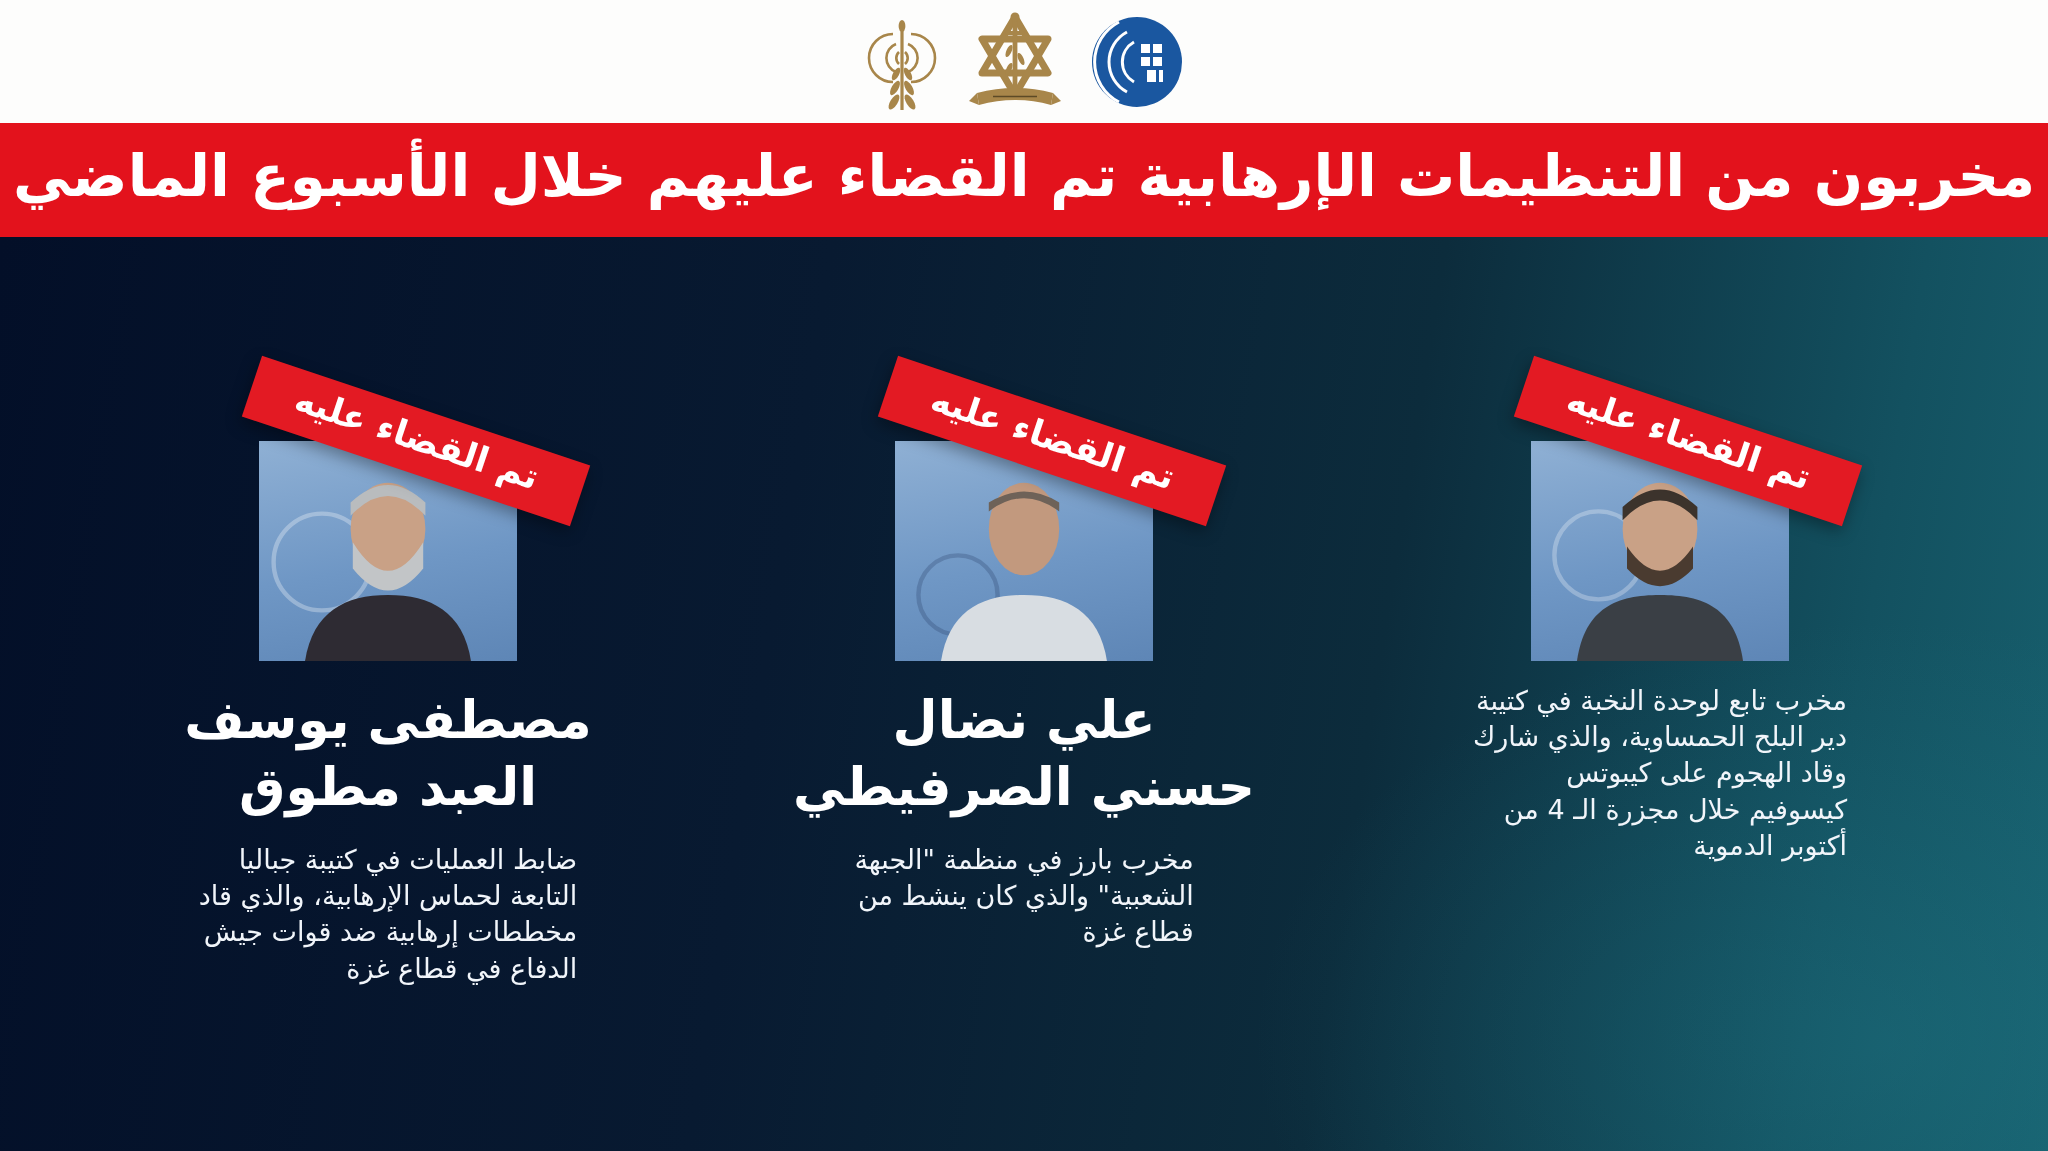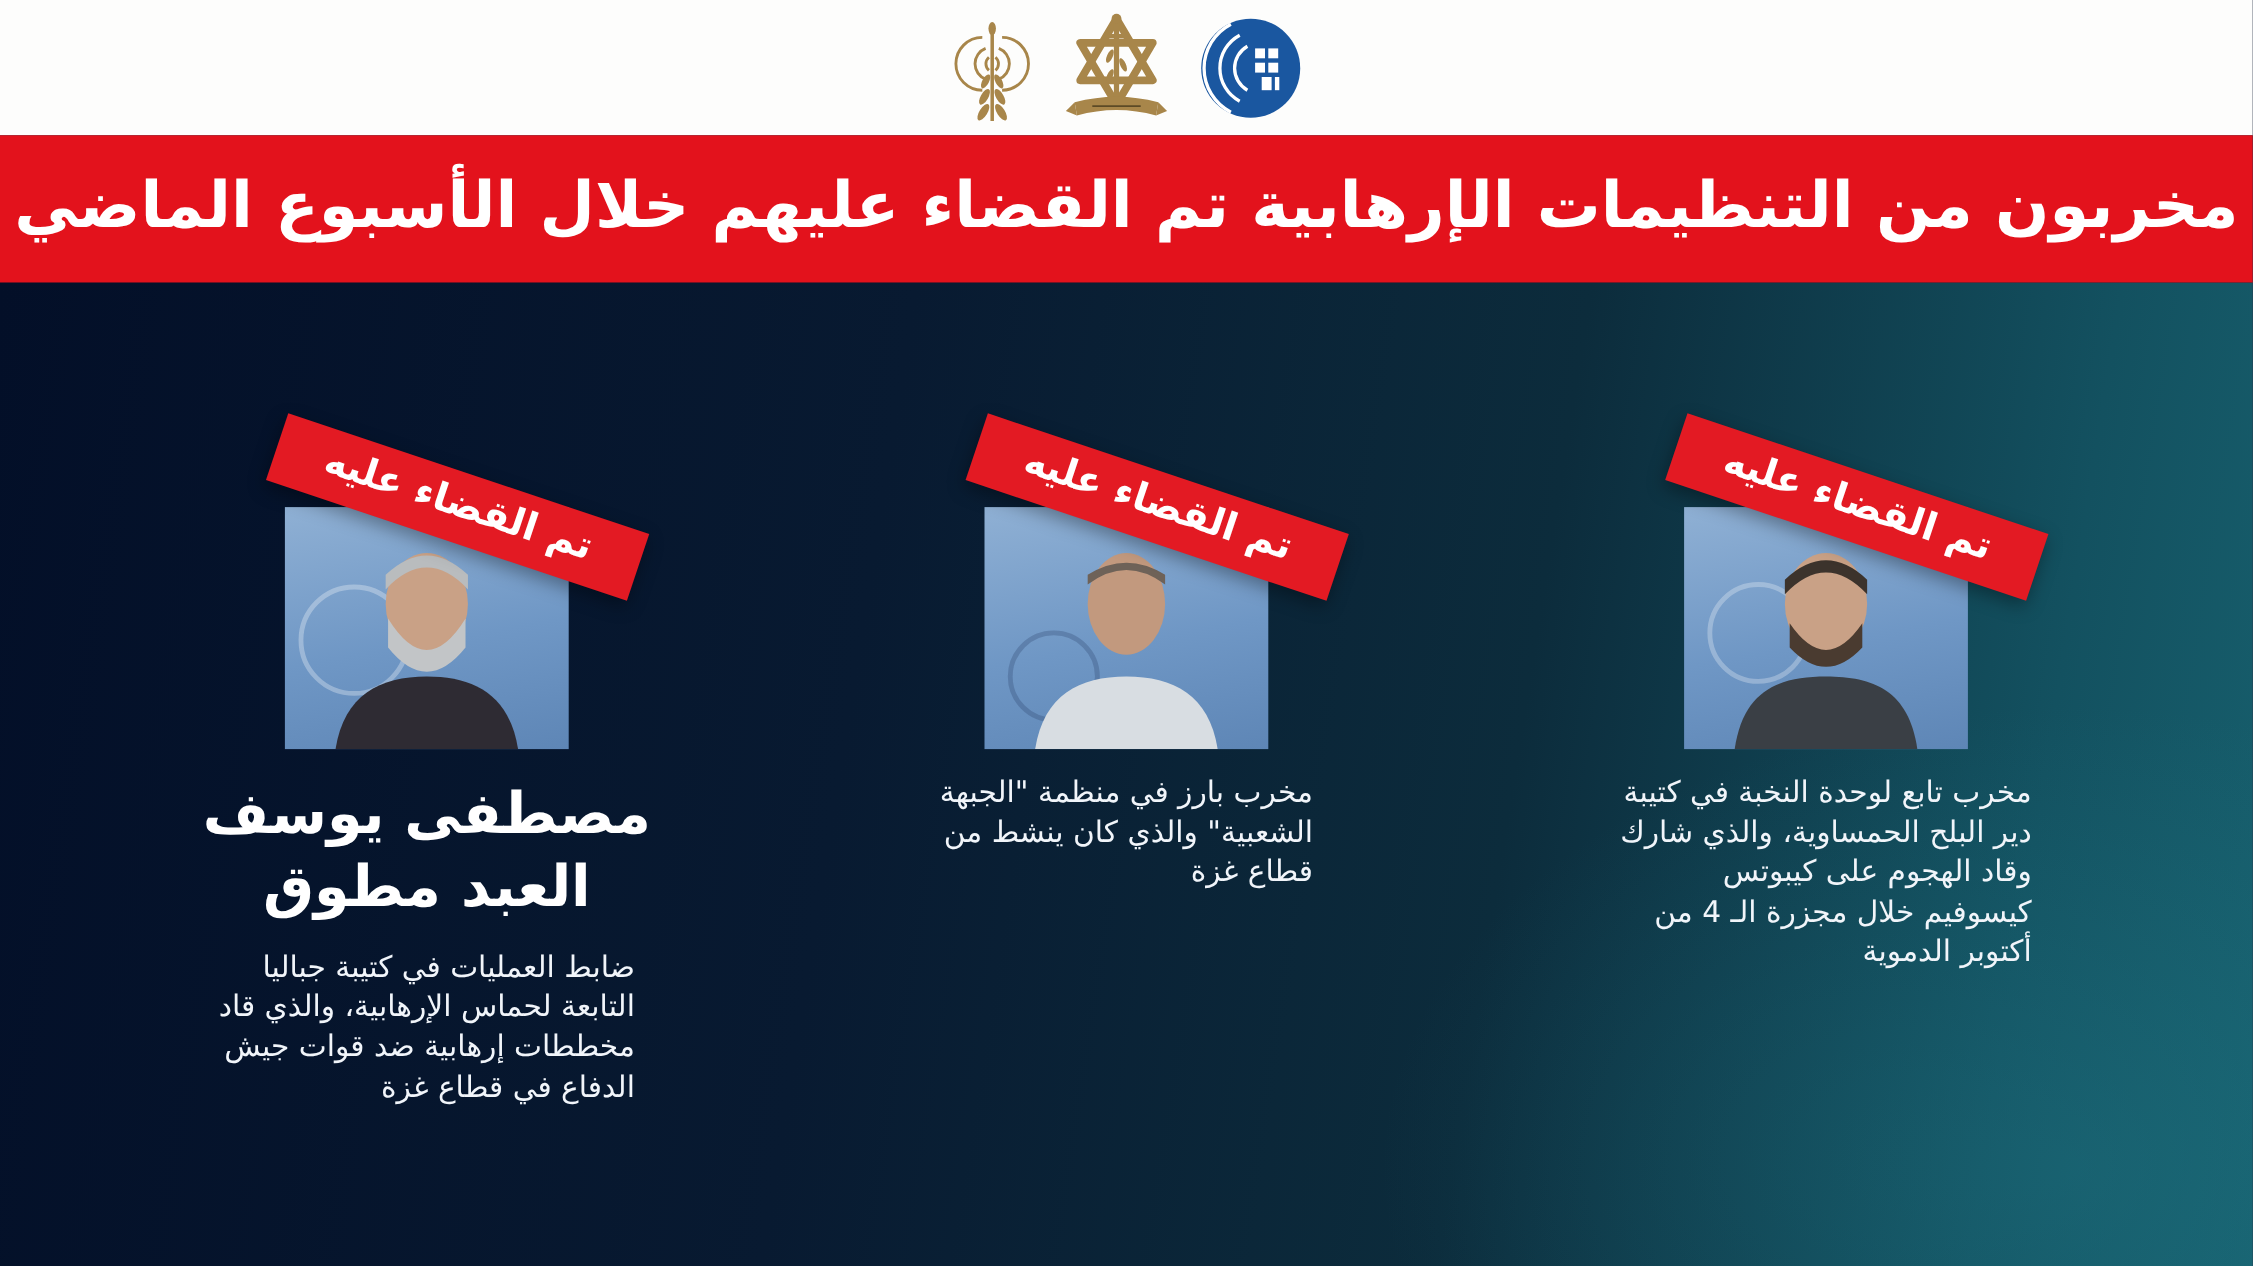--- a/index.html
+++ b/index.html
@@ -19,21 +19,21 @@
     background:#04102a;
   }
   
   .header-bar{
     height:123px;background:var(--header-white);
     display:flex;align-items:center;justify-content:center;gap:26px;
   }
   .logo{display:block;}
   
   .headline-banner{
-    height:134px;background:var(--banner-red);
+    height:114px;background:var(--banner-red);
     display:flex;align-items:center;justify-content:center;
   }
   .headline-text{
     color:var(--text-white);font-size:58px;font-weight:bold;
     direction:rtl;text-align:center;white-space:nowrap;line-height:1;
     padding-bottom:8px;letter-spacing:-1px;
   }
   
   .main-area{
     height:914px;
@@ -171,20 +171,22 @@
         <div class="photo">
           <svg viewBox="0 0 100 100">
             <circle cx="20" cy="70" r="18" fill="none" stroke="rgba(30,50,90,0.25)" stroke-width="2"></circle>
             <ellipse cx="50" cy="40" rx="16" ry="21" fill="#c2997e"></ellipse>
             <path d="M34 32 Q 50 20 66 32 L 66 28 Q 50 18 34 28 Z" fill="#6e6258"></path>
             <path d="M12 102 C 15 78 30 70 50 70 C 70 70 85 78 88 102 Z" fill="#d8dde2"></path>
           </svg>
         </div>
         <div class="ribbon">تم القضاء عليه</div>
       </div>
+      <div class="person-name">علي نضال
+حسني الصرفيطي</div>
       <div class="person-desc">مخرب بارز في منظمة "الجبهة
 الشعبية" والذي كان ينشط من
 قطاع غزة</div>
     </div>
 
     <div class="card">
       <div class="photo-wrap">
         <div class="photo">
           <svg viewBox="0 0 100 100">
             <circle cx="20" cy="55" r="22" fill="none" stroke="rgba(255,255,255,0.3)" stroke-width="2"></circle>

